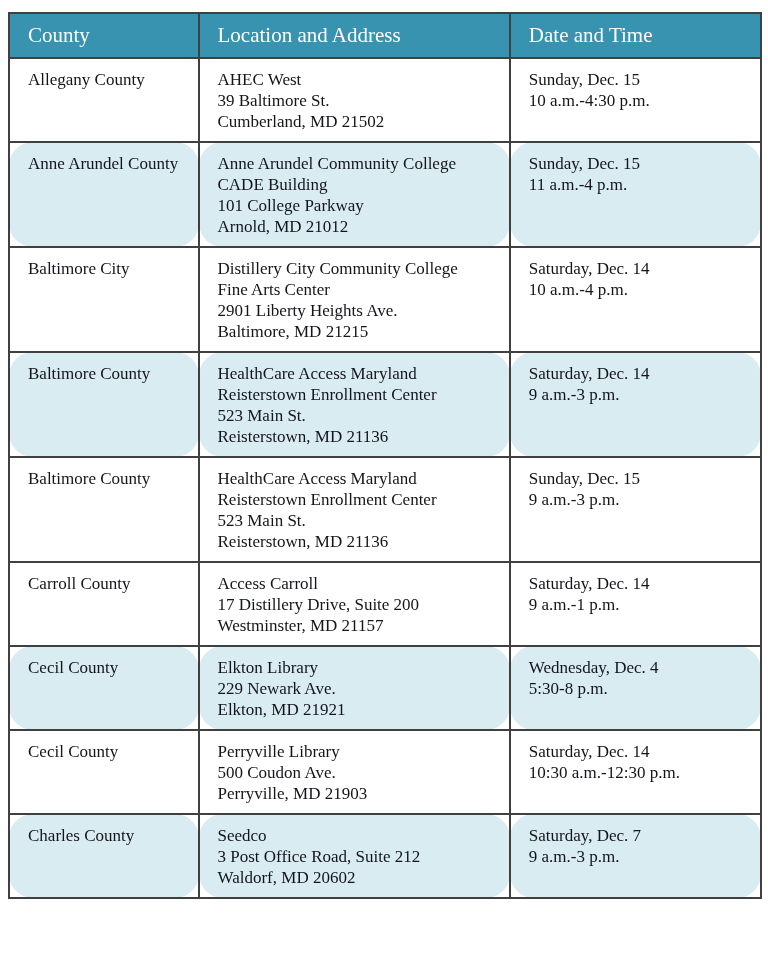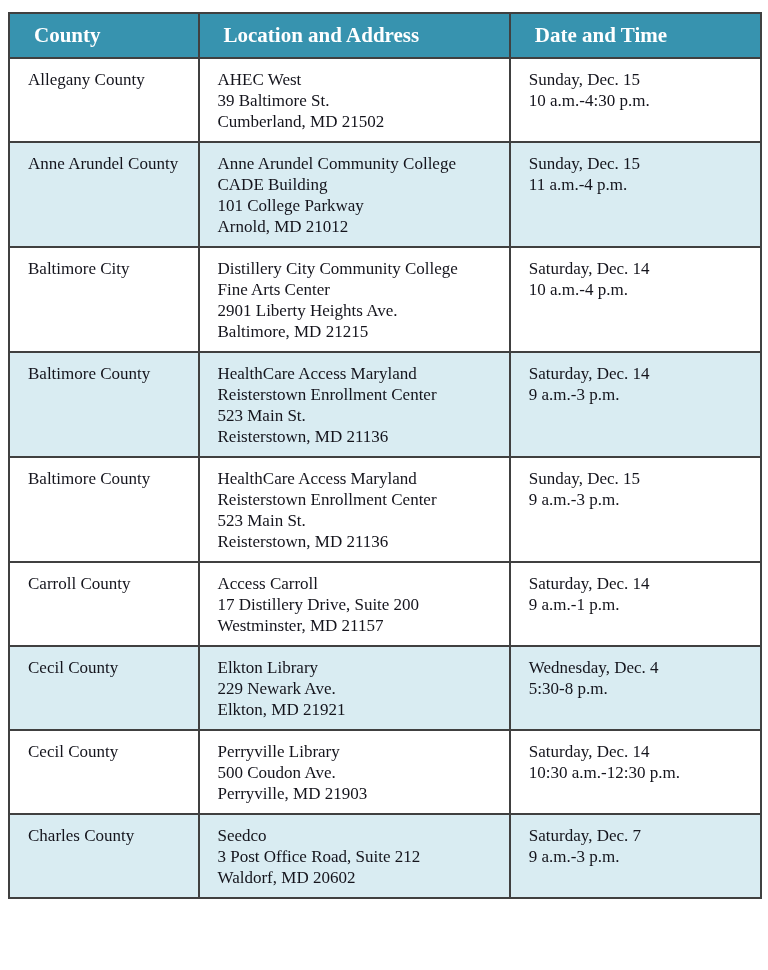--- a/index.html
+++ b/index.html
@@ -32,30 +32,31 @@
   table.schedule col.c-date     { width: 33.4%; }
   table.schedule th, table.schedule td {
     border: 2px solid var(--border-color);
     vertical-align: top;
     text-align: left;
   }
   table.schedule th {
     background: var(--header-bg);
     color: var(--header-text);
     font-size: 21px;
-    font-weight: bold;
-    padding: 8px 18px 9px 24px;
+    font-weight: normal;
+    padding: 8px 18px 9px 18px;
     line-height: 26px;
   }
   table.schedule td {
     background: var(--row-bg);
     color: var(--text-color);
     font-size: 17px;
     line-height: 21px;
     padding: 10px 14px 9px 18px;
+    border-radius: 24px;
   }
   table.schedule tr.alt td { background: var(--alt-row-bg); }
   .line { display: block; }
 </style>
 </head>
 <body>
 
 <div class="page">
   <table class="schedule">
     <colgroup>

